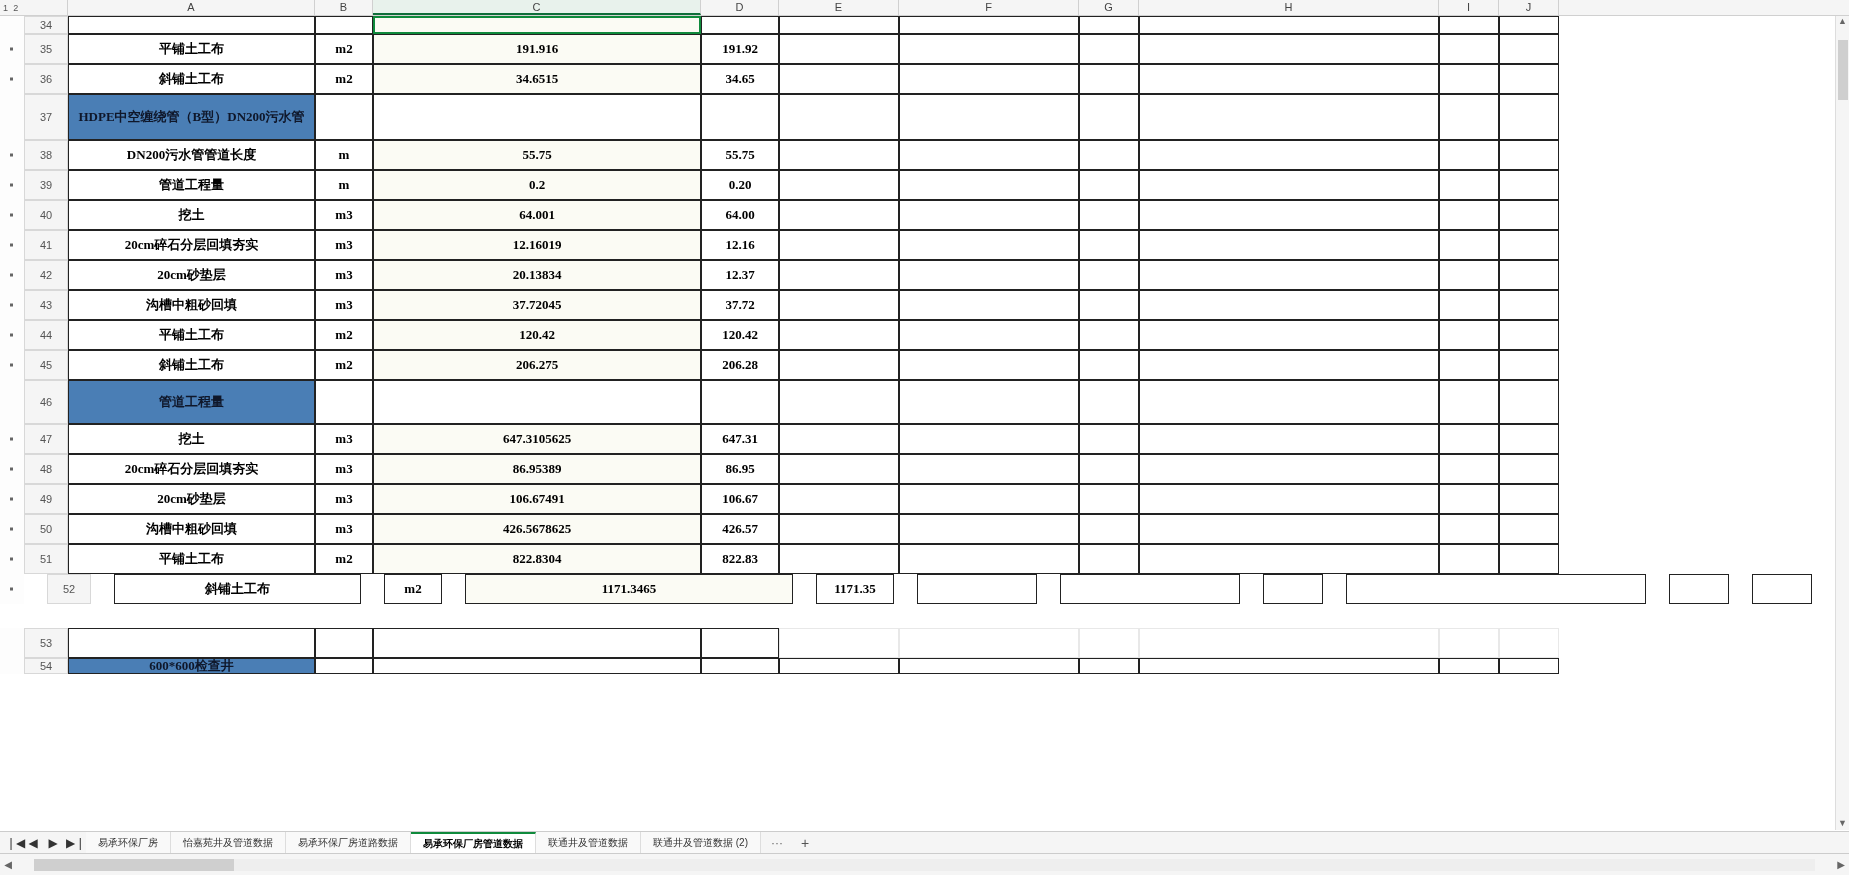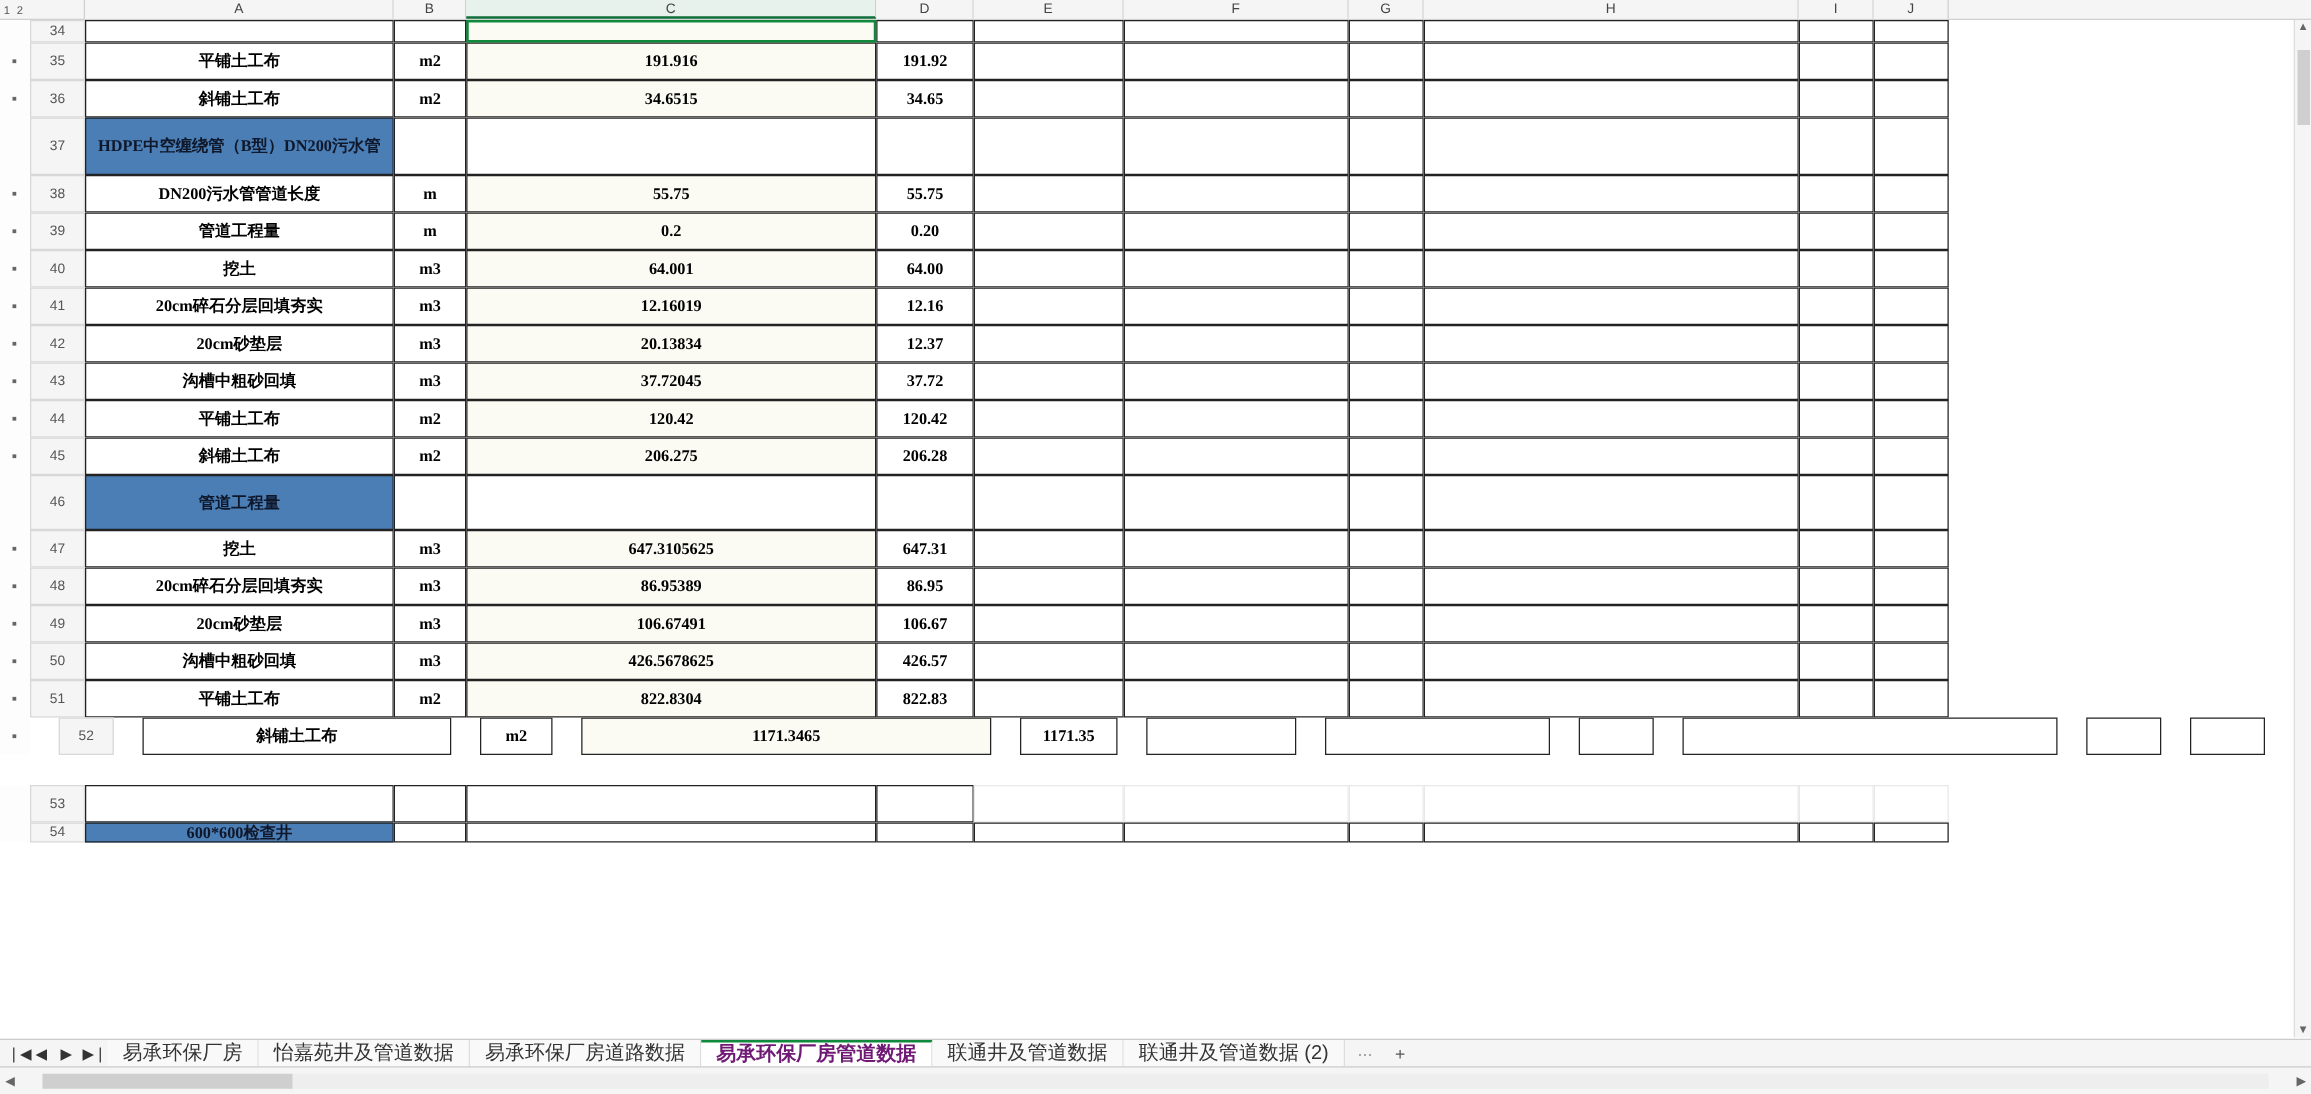--- a/index.html
+++ b/index.html
@@ -93,22 +93,22 @@
     height: 22px;
     background: #f5f5f5;
     border-top: 1px solid #ccc;
     display: flex;
     align-items: stretch;
   }
   .tab-nav {
     display:flex; align-items:center; padding:0 6px; gap:6px;
   }
   .tab-nav-btn { width:14px; text-align:center; color:#333; font-size:12px; cursor:pointer;}
-  .tab { padding:0 12px; border-right:1px solid #ddd; display:flex; align-items:center; font-size:16px; color:#333; cursor:pointer; background:#f9f9f9;}
-  .tab.active { background:#fff; color:#701a75; border-top:2px solid #0f8a3c; font-weight:bold;}
+  .tab { padding:0 12px; border-right:1px solid #ddd; display:flex; align-items:center; font-size:10px; color:#333; cursor:pointer; background:#f9f9f9;}
+  .tab.active { background:#fff; color:#000000; border-top:2px solid #0f8a3c; font-weight:bold;}
   .tab-more { padding:0 10px; display:flex; align-items:center; color:#666; cursor:pointer;}
   .tab-add { width:24px; display:flex; align-items:center; justify-content:center; font-size:14px; color:#555; cursor:pointer;}
   .hscroll-bar {
     position: absolute;
     left: 0; right: 0; bottom: 0;
     height: 22px;
     background: #f5f5f5;
     border-top: 1px solid #ccc;
     display:flex; align-items:center;
   }

